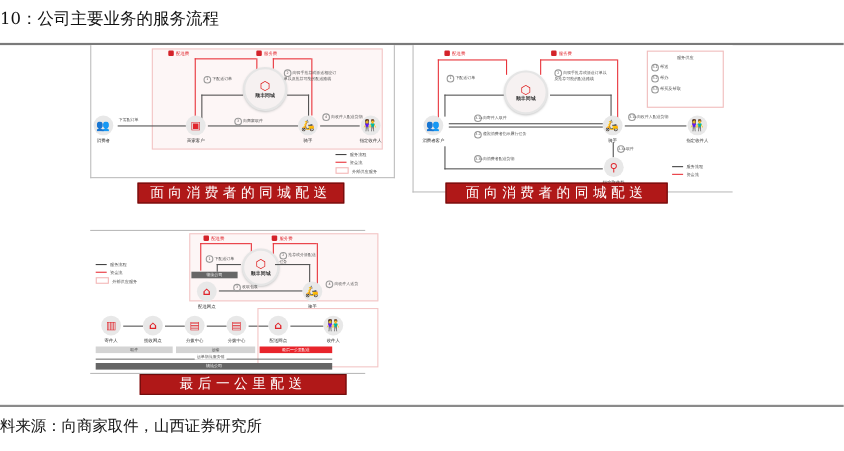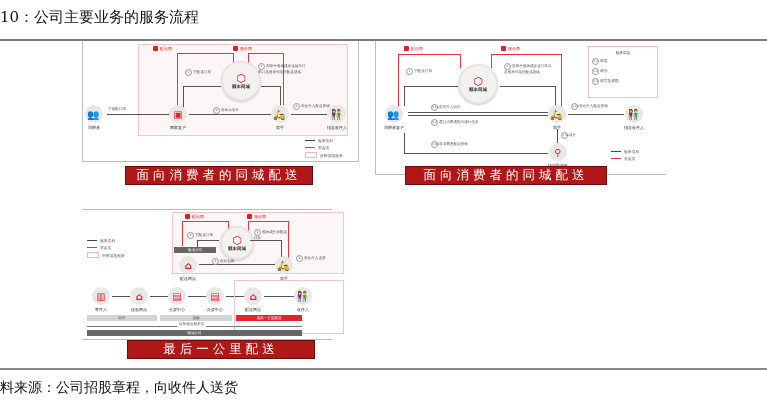--- a/index.html
+++ b/index.html
@@ -267,13 +267,13 @@
   <div class="bar" style="left:78px;top:115px;width:72px;background:#d4d4d4;color:#444;">运输</div>
   <div class="bar" style="left:154px;top:115px;width:66px;background:#e8242b;">最后一公里配送</div>
   <div class="line" style="left:5px;top:126px;width:215px;height:1px;background:#777;"></div>
   <div class="small" style="left:95px;top:122px;background:#fff;padding:0 2px;">运单物流服务链</div>
   <div class="bar" style="left:5px;top:130px;width:215px;background:#666;">物流公司</div>
   <div style="position:absolute;left:0;top:139px;width:250px;height:1px;background:#bbb;"></div>
 </div>
 <div class="banner b3">最后一公里配送</div>
 
 <div class="rule-bottom"></div>
-<div class="source">料来源：公司招股章程，向收件人送货</div>
+<div class="source">料来源：向商家取件，山西证券研究所</div>
 
 </body></html>

